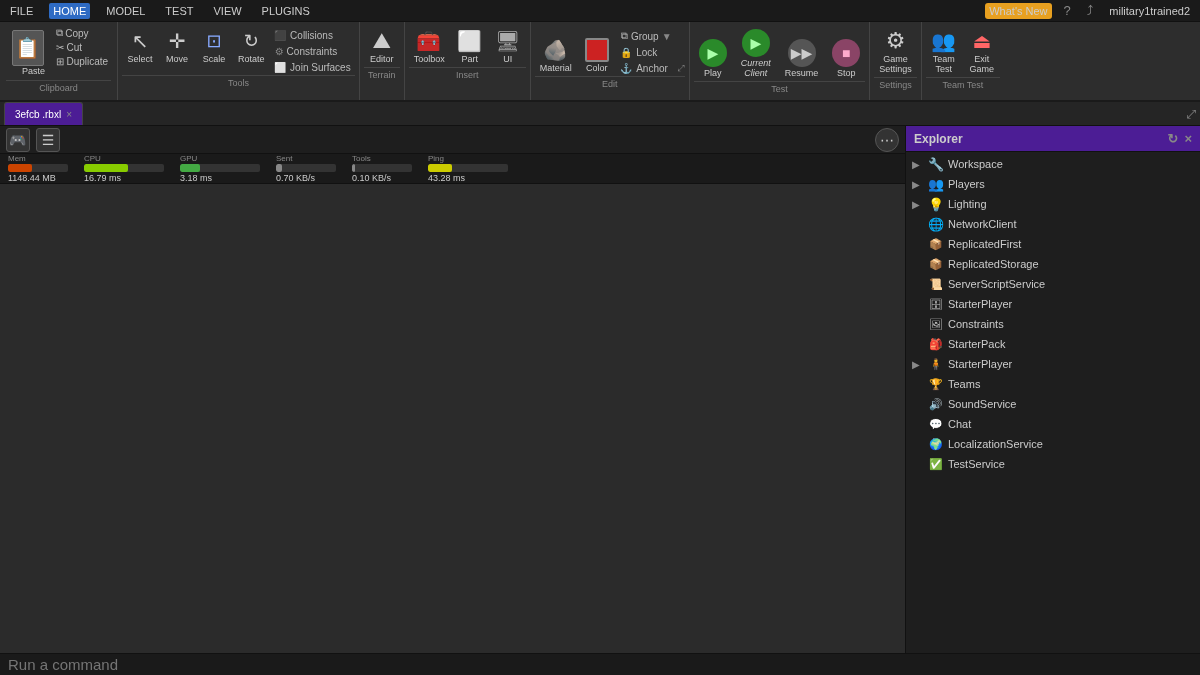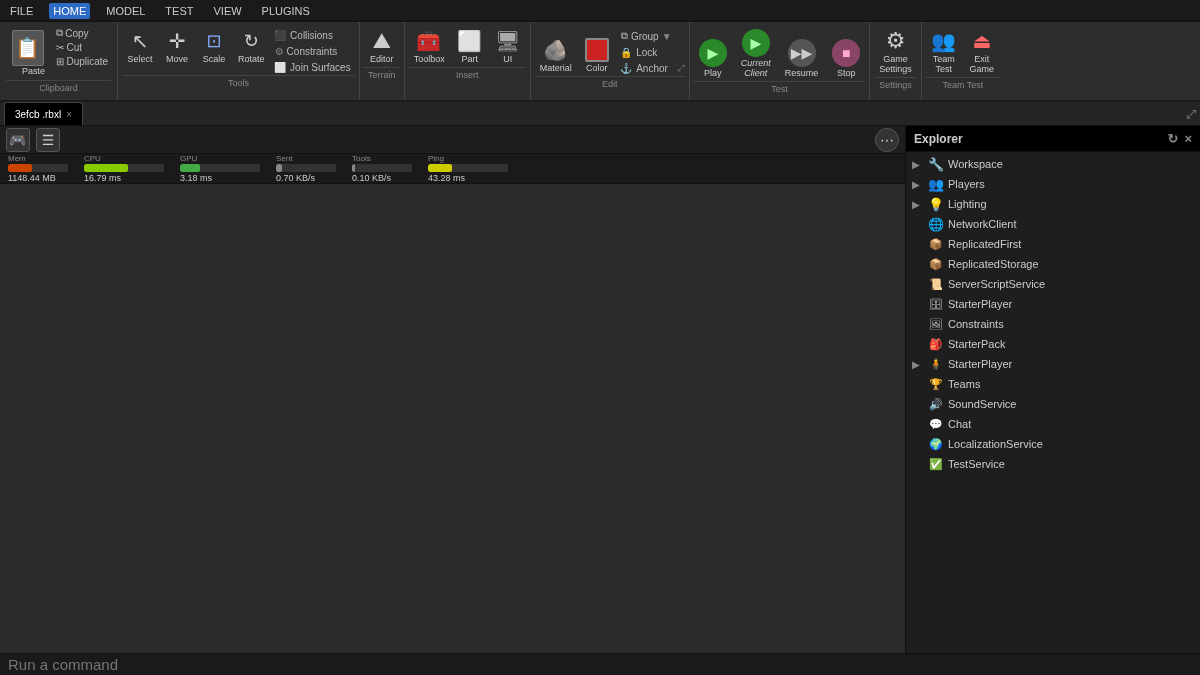--- a/index.html
+++ b/index.html
@@ -33,21 +33,21 @@
     .terrain-section { padding: 4px 4px 2px; border-right: 1px solid #444; }
     .insert-section { padding: 4px 4px 2px; border-right: 1px solid #444; }
     .edit-section { padding: 4px 4px 2px; border-right: 1px solid #444; }
     .test-section { padding: 4px 4px 2px; border-right: 1px solid #444; }
     .settings-section { padding: 4px 4px 2px; border-right: 1px solid #444; }
     .team-test-section { padding: 4px 4px 2px; }
 
     
     .tab-bar { background: #252525; height: 24px; display: flex; align-items: center; border-bottom: 1px solid #111; padding: 0 4px; }
     .tab { background: #2d2d2d; border: 1px solid #444; border-bottom: none; padding: 3px 10px; font-size: 10px; color: #bbb; cursor: pointer; display: flex; align-items: center; gap: 5px; height: 100%; border-radius: 3px 3px 0 0; }
-    .tab.active { background: #000000; color: #fff; }
+    .tab.active { background: #4c1d95; color: #fff; }
     .tab-close { color: #888; font-size: 10px; cursor: pointer; }
     .tab-maximize { margin-left: auto; color: #888; font-size: 12px; cursor: pointer; }
 
     
     .main-content { display: flex; height: calc(675px - 22px - 80px - 24px - 22px); }
 
     
     .viewport { flex: 1; position: relative; overflow: hidden; }
     .viewport-toolbar { background: #1e1e1e; height: 28px; display: flex; align-items: center; padding: 0 6px; gap: 6px; border-bottom: 1px solid #111; }
 
@@ -59,21 +59,21 @@
     .stat-bar { height: 8px; width: 60px; background: #333; border-radius: 2px; overflow: hidden; position: relative; }
     .stat-bar-fill { height: 100%; border-radius: 2px; }
 
     
     .game-view { flex: 1; position: relative; background: #87CEEB; overflow: hidden; }
     .sky { position: absolute; top: 0; left: 0; right: 0; height: 50%; background: linear-gradient(180deg, #6ba8d4 0%, #87CEEB 60%, #a8d4e8 100%); }
     .ground { position: absolute; bottom: 0; left: 0; right: 0; height: 50%; background: linear-gradient(180deg, #5a8a3a 0%, #4a7a2a 100%); }
 
     
     .explorer-panel { width: 295px; background: #1e1e1e; border-left: 1px solid #111; display: flex; flex-direction: column; }
-    .explorer-header { background: #000000; padding: 5px 8px; font-size: 12px; color: #ccc; font-weight: bold; display: flex; align-items: center; border-bottom: 1px solid #111; }
+    .explorer-header { background: #4c1d95; padding: 5px 8px; font-size: 12px; color: #ccc; font-weight: bold; display: flex; align-items: center; border-bottom: 1px solid #111; }
     .explorer-header span { flex: 1; }
     .explorer-header .header-icons { display: flex; gap: 6px; }
     .explorer-header .header-icons span { font-size: 13px; cursor: pointer; color: #888; }
     .explorer-search { padding: 4px 6px; border-bottom: 1px solid #111; }
     .explorer-search input { width: 100%; background: #333; border: 1px solid #555; border-radius: 3px; padding: 3px 6px; color: #ccc; font-size: 10px; outline: none; }
     .explorer-tree { flex: 1; overflow-y: auto; padding: 2px 0; }
     .tree-item { display: flex; align-items: center; padding: 2px 6px; cursor: pointer; gap: 4px; }
     .tree-item .expand-icon { width: 12px; color: #888; font-size: 10px; }
     .tree-item .item-icon { width: 16px; height: 16px; display: flex; align-items: center; justify-content: center; font-size: 13px; }
     .tree-item .item-label { font-size: 11px; color: #ccc; }
@@ -96,20 +96,26 @@
 </head>
 <body>
 
 <div class="menu-bar">
   <span>FILE</span>
   <span class="active-tab">HOME</span>
   <span>MODEL</span>
   <span>TEST</span>
   <span>VIEW</span>
   <span>PLUGINS</span>
+  <div style="margin-left:auto; display:flex; align-items:center; gap:8px;">
+    <span class="whats-new-btn">What's New</span>
+    <span style="color:#888; font-size:13px;">?</span>
+    <span style="color:#888; font-size:13px;">⤴</span>
+    <span class="user-label">military1trained2</span>
+  </div>
 </div>
 
 <div class="ribbon">
 
   <div class="clipboard-section">
     <div class="clipboard-top">
       <div class="paste-btn">
         <div class="paste-icon">📋</div>
         <div class="label" style="font-size:9px; color:#ccc;margin-left:12px;">Paste</div>
       </div>

